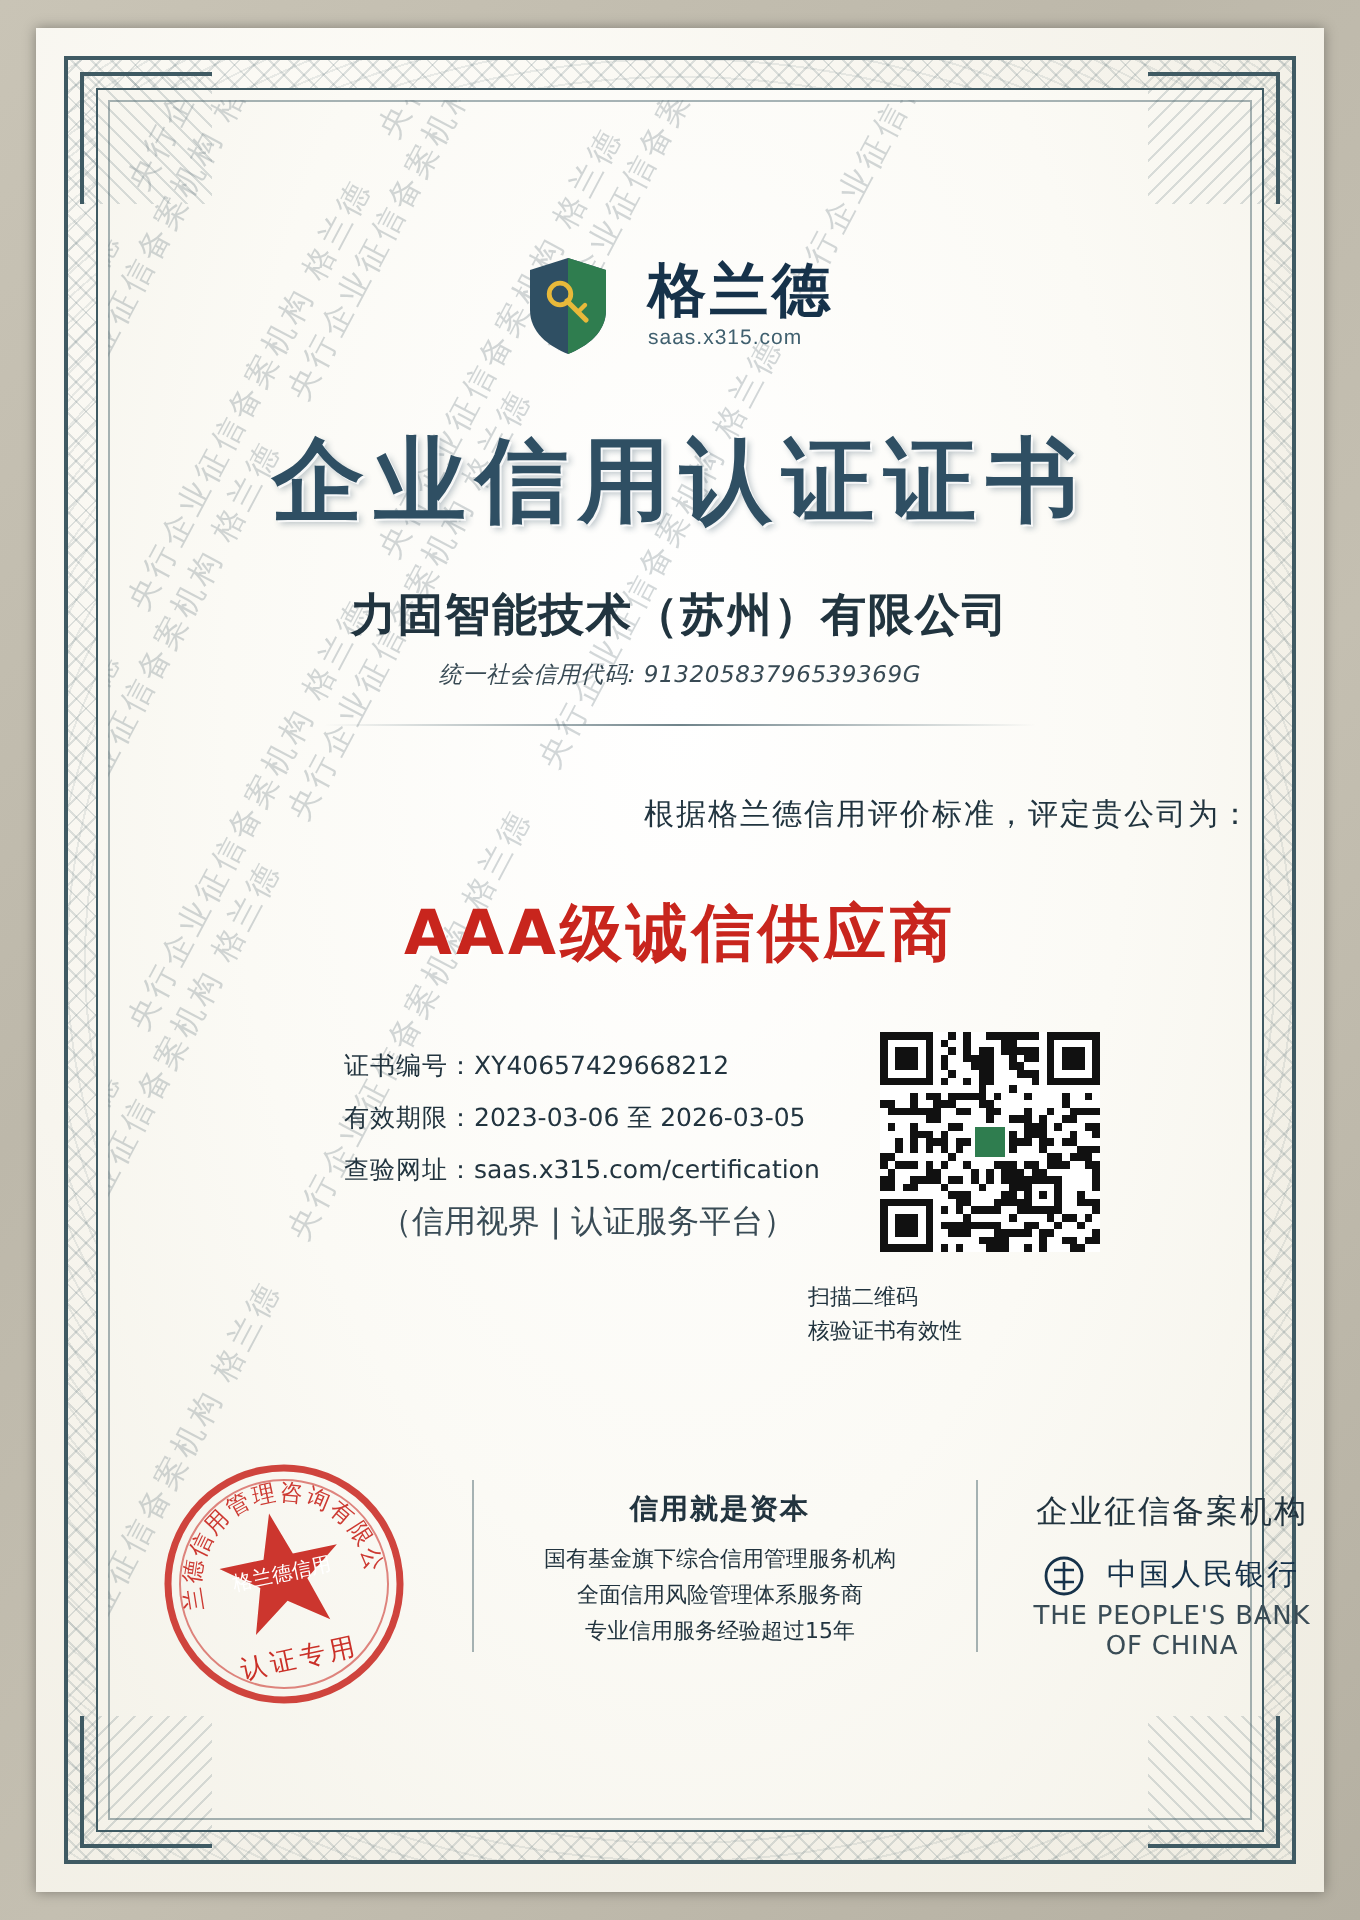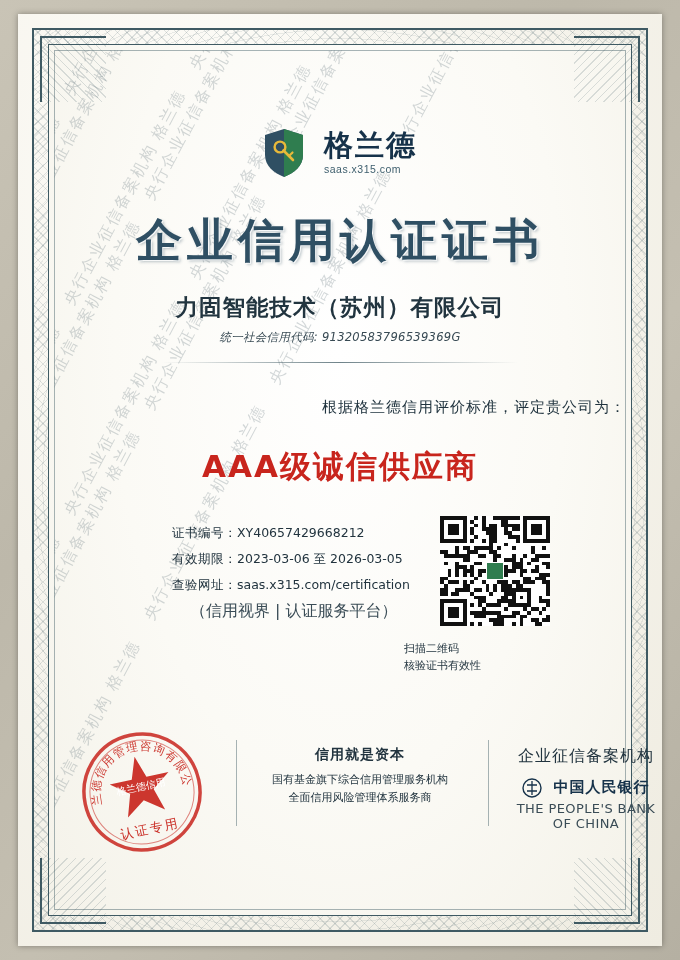--- a/index.html
+++ b/index.html
@@ -140,21 +140,21 @@
   .foot-div{
     position:absolute;left:434px;top:6px;width:1px;height:86px;
     background:rgba(63,90,99,.45);
   }
   .foot-div.left{left:182px;}
   .foot-right{
     position:absolute;left:452px;top:12px;width:160px;text-align:center;
     font-family:"DejaVu Sans", sans-serif;color:#22343f;
   }
   .foot-right .fr-title{font-size:16px;letter-spacing:1px;margin-bottom:10px;}
-  .foot-right .fr-bank{font-size:15px;font-weight:bold;letter-spacing:1px;color:#16324a;}
+  .foot-right .fr-bank{font-size:15px;font-weight:normal;letter-spacing:1px;color:#16324a;}
   .foot-right .fr-bank-en{font-size:13px;letter-spacing:.4px;color:#3a4c56;margin-top:3px;}
   .pbc-logo{display:inline-block;vertical-align:middle;margin-right:6px;}
 </style>
 </head>
 <body>
 
 <div class="page">
   <div class="sheet">
 
     <div class="border-outer"></div>
@@ -544,20 +544,21 @@
           <text x="62" y="60" font-size="10" fill="#ffffff" text-anchor="middle" font-family="DejaVu Sans, sans-serif">格兰德信用</text>
           <text x="62" y="104" font-size="13" fill="#c8251d" text-anchor="middle" font-family="DejaVu Sans, sans-serif" letter-spacing="2" opacity=".95">认证专用</text>
         </svg>
 
         <div class="foot-div left"></div>
 
         <div class="foot-mid">
           <div class="fm-title">信用就是资本</div>
           <div class="fm-line">国有基金旗下综合信用管理服务机构</div>
           <div class="fm-line">全面信用风险管理体系服务商</div>
+          <div class="fm-line">专业信用服务经验超过15年</div>
         </div>
 
         <div class="foot-div"></div>
 
         <div class="foot-right">
           <div class="fr-title">企业征信备案机构</div>
           <div>
             <svg class="pbc-logo" width="20" height="20" viewBox="0 0 20 20">
               <circle cx="10" cy="10" r="9" fill="none" stroke="#16324a" stroke-width="1.4"></circle>
               <path d="M10 3 L10 17 M5 7 h10 M5 13 h10" stroke="#16324a" stroke-width="1.3"></path>

